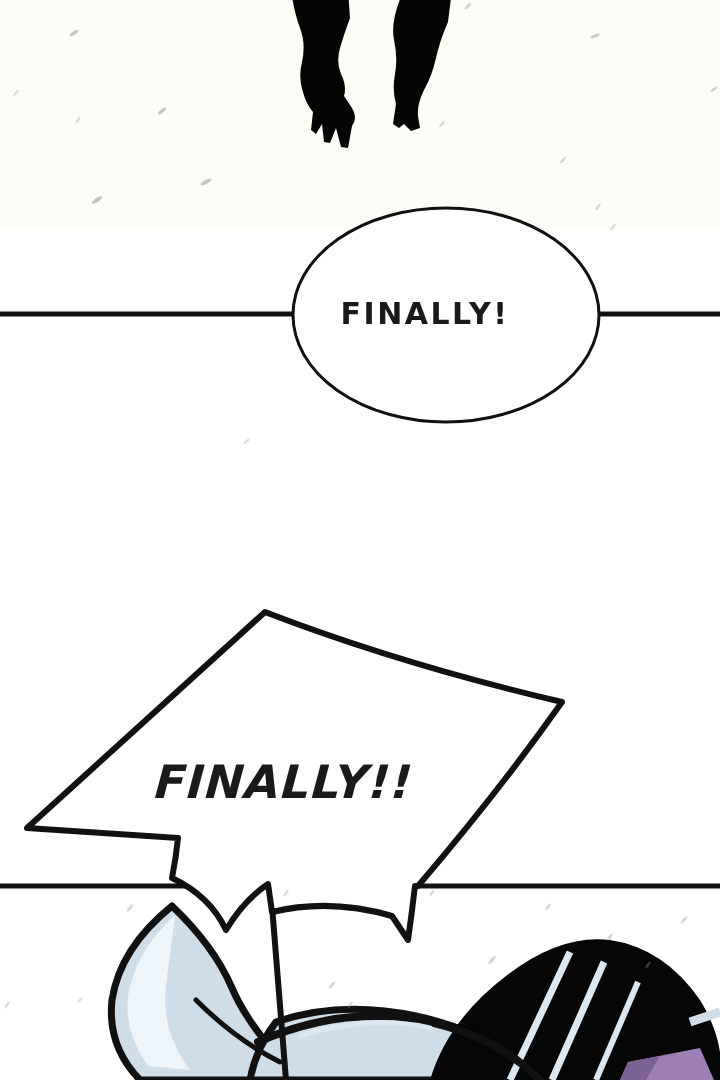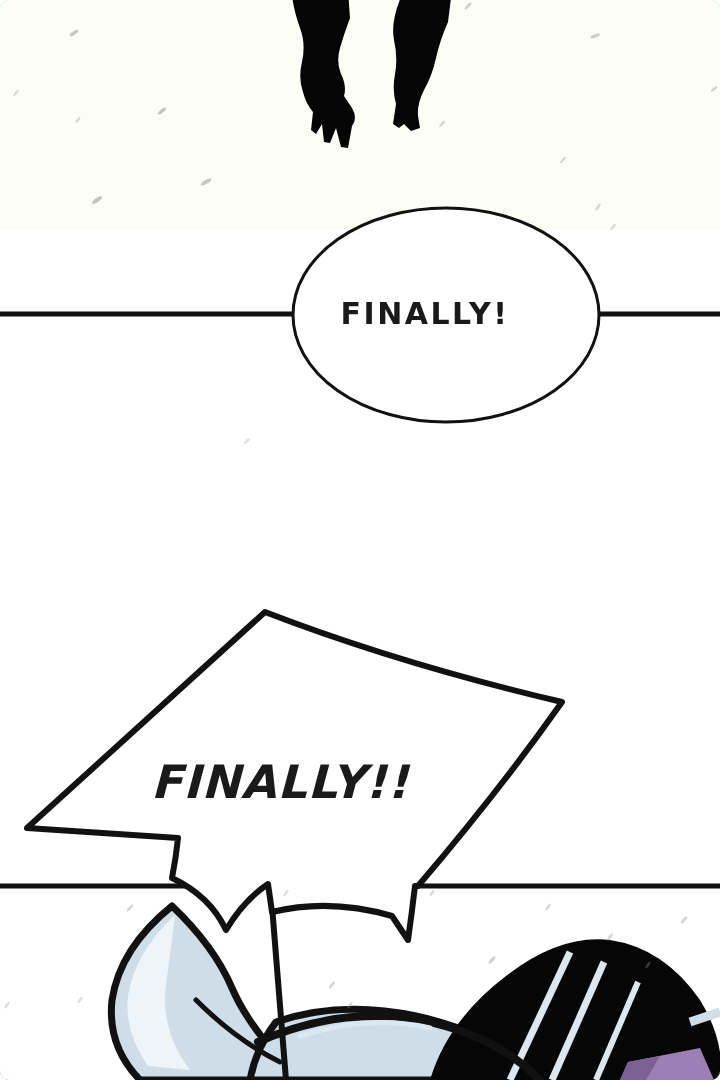--- a/index.html
+++ b/index.html
@@ -8,21 +8,20 @@
     padding: 0;
     background: #ffffff;
   }
   #page {
     position: relative;
     width: 720px;
     height: 1080px;
     overflow: hidden;
     background: #22c55e;
     font-family: "DejaVu Sans", sans-serif;
-    border-radius: 9px;
   }
   .layer {
     position: absolute;
     left: 0;
     top: 0;
     width: 720px;
     height: 1080px;
   }
   .bubble-text {
     position: absolute;

